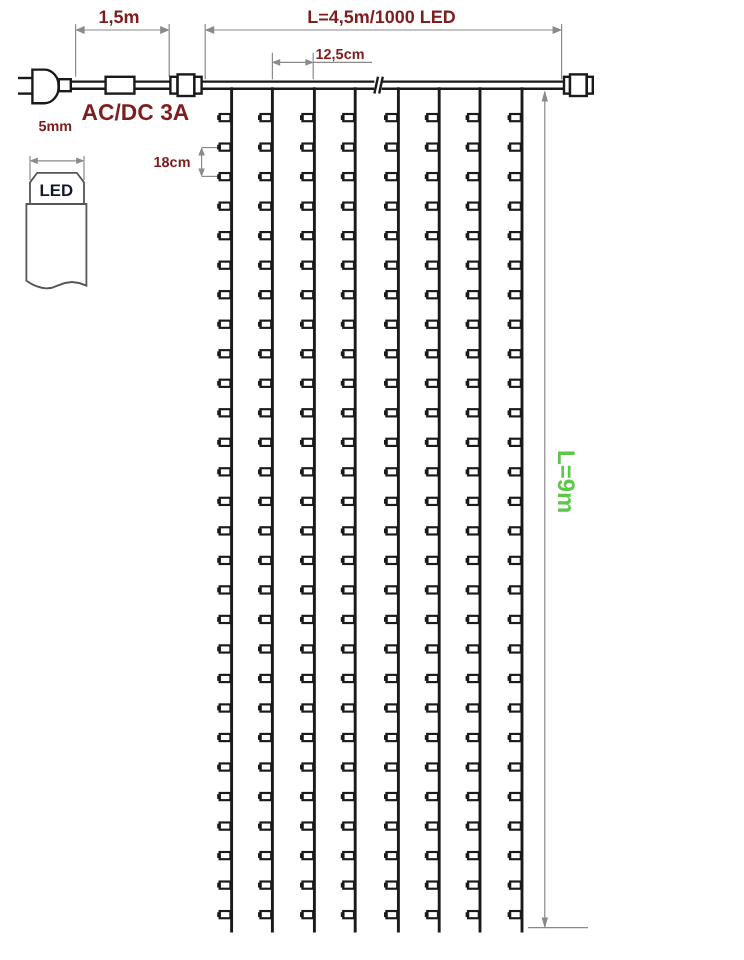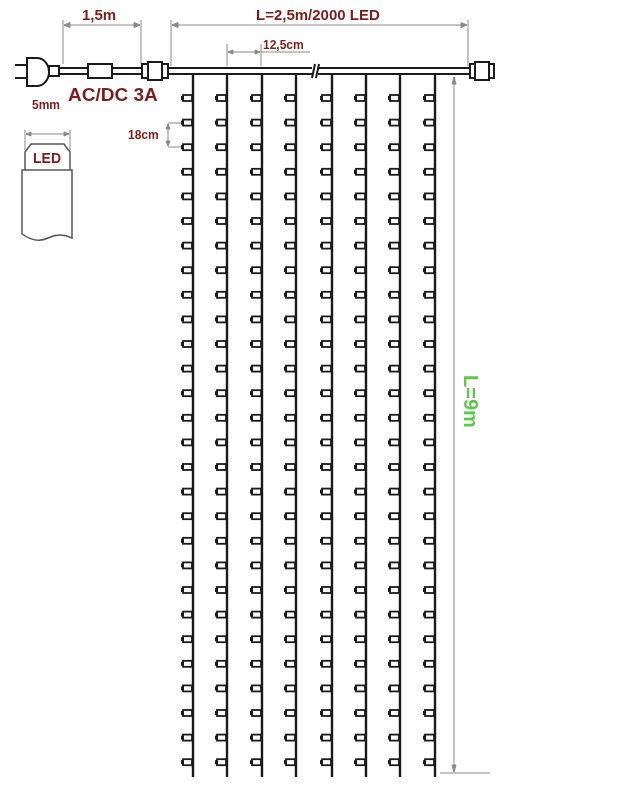--- a/index.html
+++ b/index.html
@@ -558,19 +558,19 @@
         <rect x="423" y="711" width="3" height="4" fill="#1a1a1a"></rect>
         <rect x="425" y="734.6" width="9" height="6" fill="#ffffff" stroke="#1a1a1a" stroke-width="1.8"></rect>
         <rect x="423" y="735.6" width="3" height="4" fill="#1a1a1a"></rect>
         <rect x="425" y="759.2" width="9" height="6" fill="#ffffff" stroke="#1a1a1a" stroke-width="1.8"></rect>
         <rect x="423" y="760.2" width="3" height="4" fill="#1a1a1a"></rect>
       </g>
     </g>
 </svg>
 
 <div class="lbl lbl-top" style="left:82px; top:6px;">1,5m</div>
-<div class="lbl lbl-top" style="left:256px; top:6px;">L=2,5m/2000 LED</div>
+<div class="lbl lbl-top" style="left:256px; top:6px;">L=4,5m/1000 LED</div>
 <div class="lbl lbl-small" style="left:263px; top:38px; ">12,5cm</div>
 <div class="lbl lbl-small" style="left:68px; top:84px; font-size:19px;">AC/DC 3A</div>
 <div class="lbl lbl-small" style="left:32px; top:98px;">5mm</div>
 <div class="lbl lbl-small" style="left:128px; top:128px;">18cm</div>
-<div class="lbl" style="left:33px; top:150px; font-size:14px; color:#7f1d1d;">LED</div>
+<div class="lbl" style="left:33px; top:150px; font-size:14px; color:#0f172a;">LED</div>
 <div class="lbl lbl-green" style="left:482px; top:375px;">L=9m</div>
 
 </body></html>

